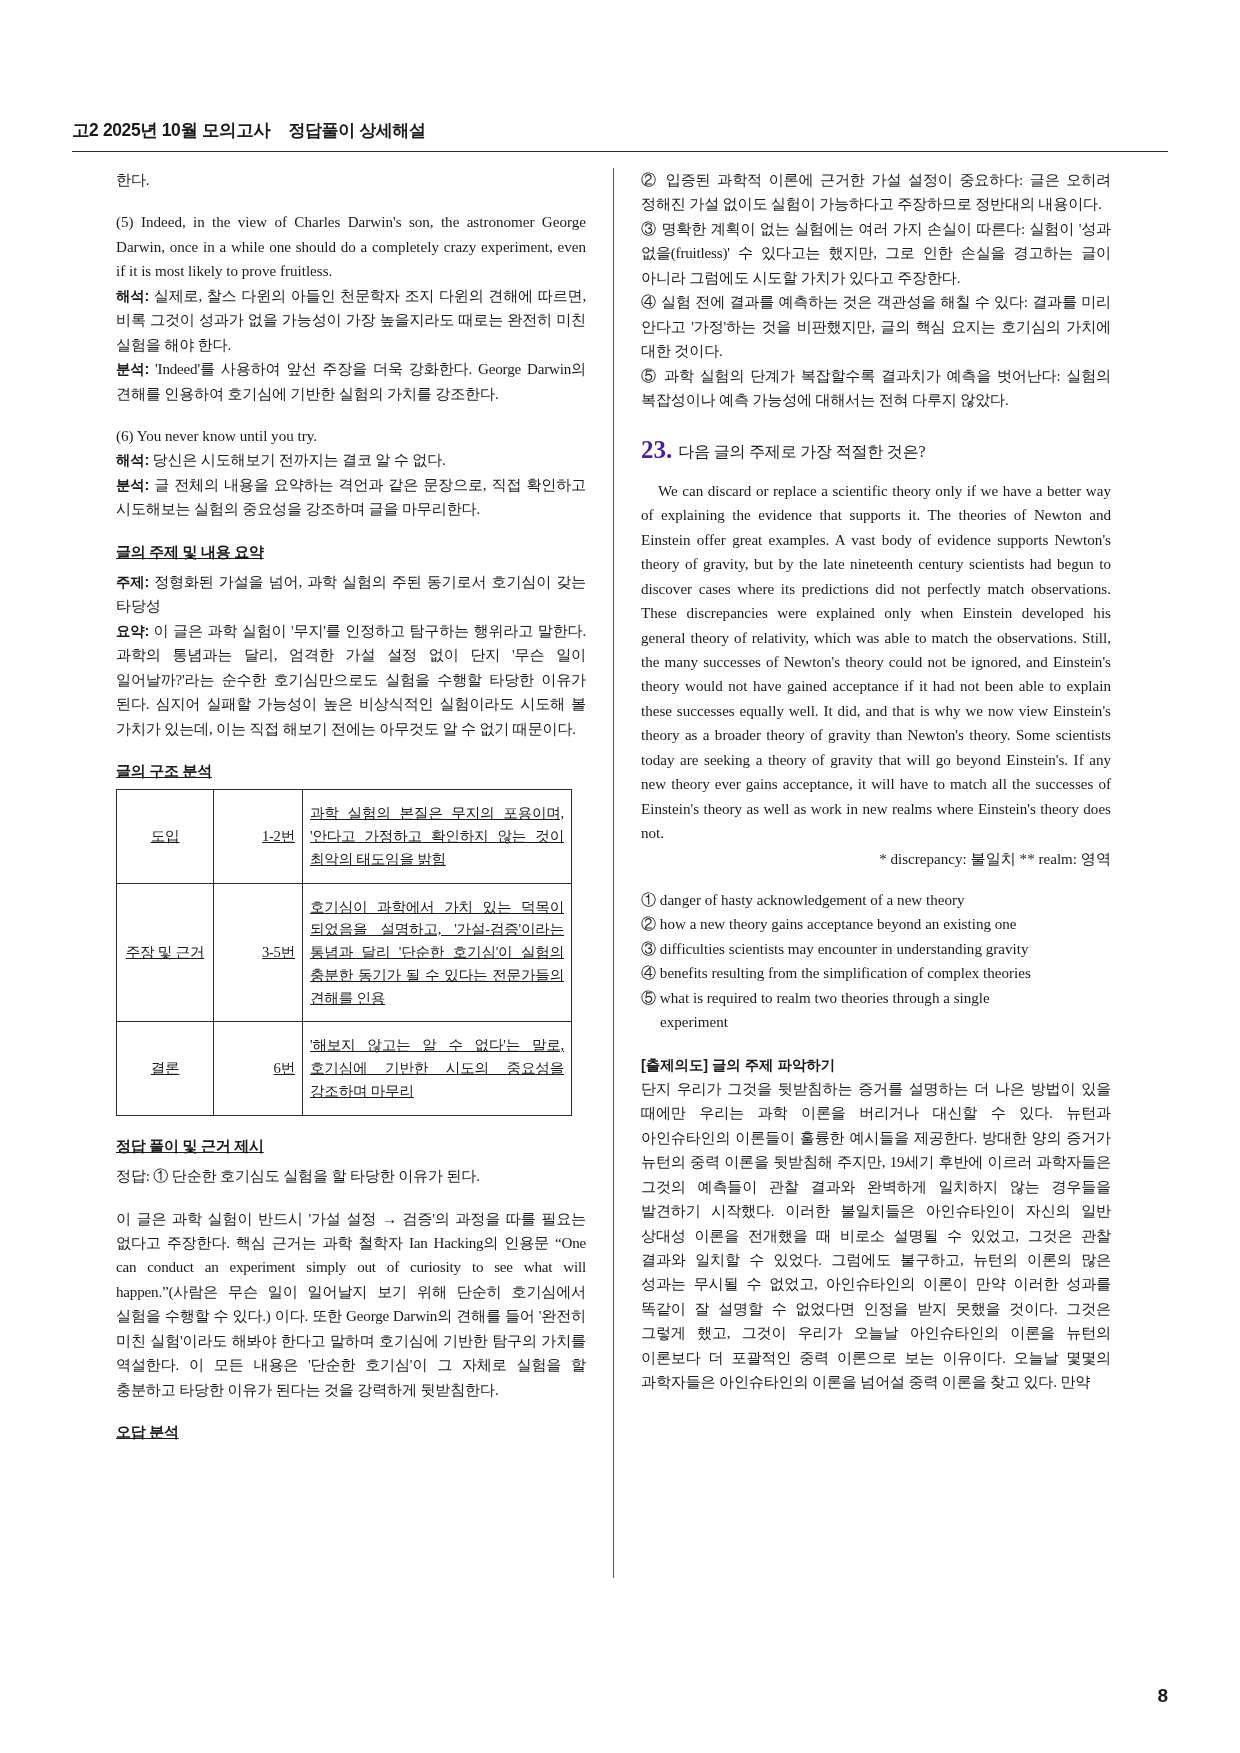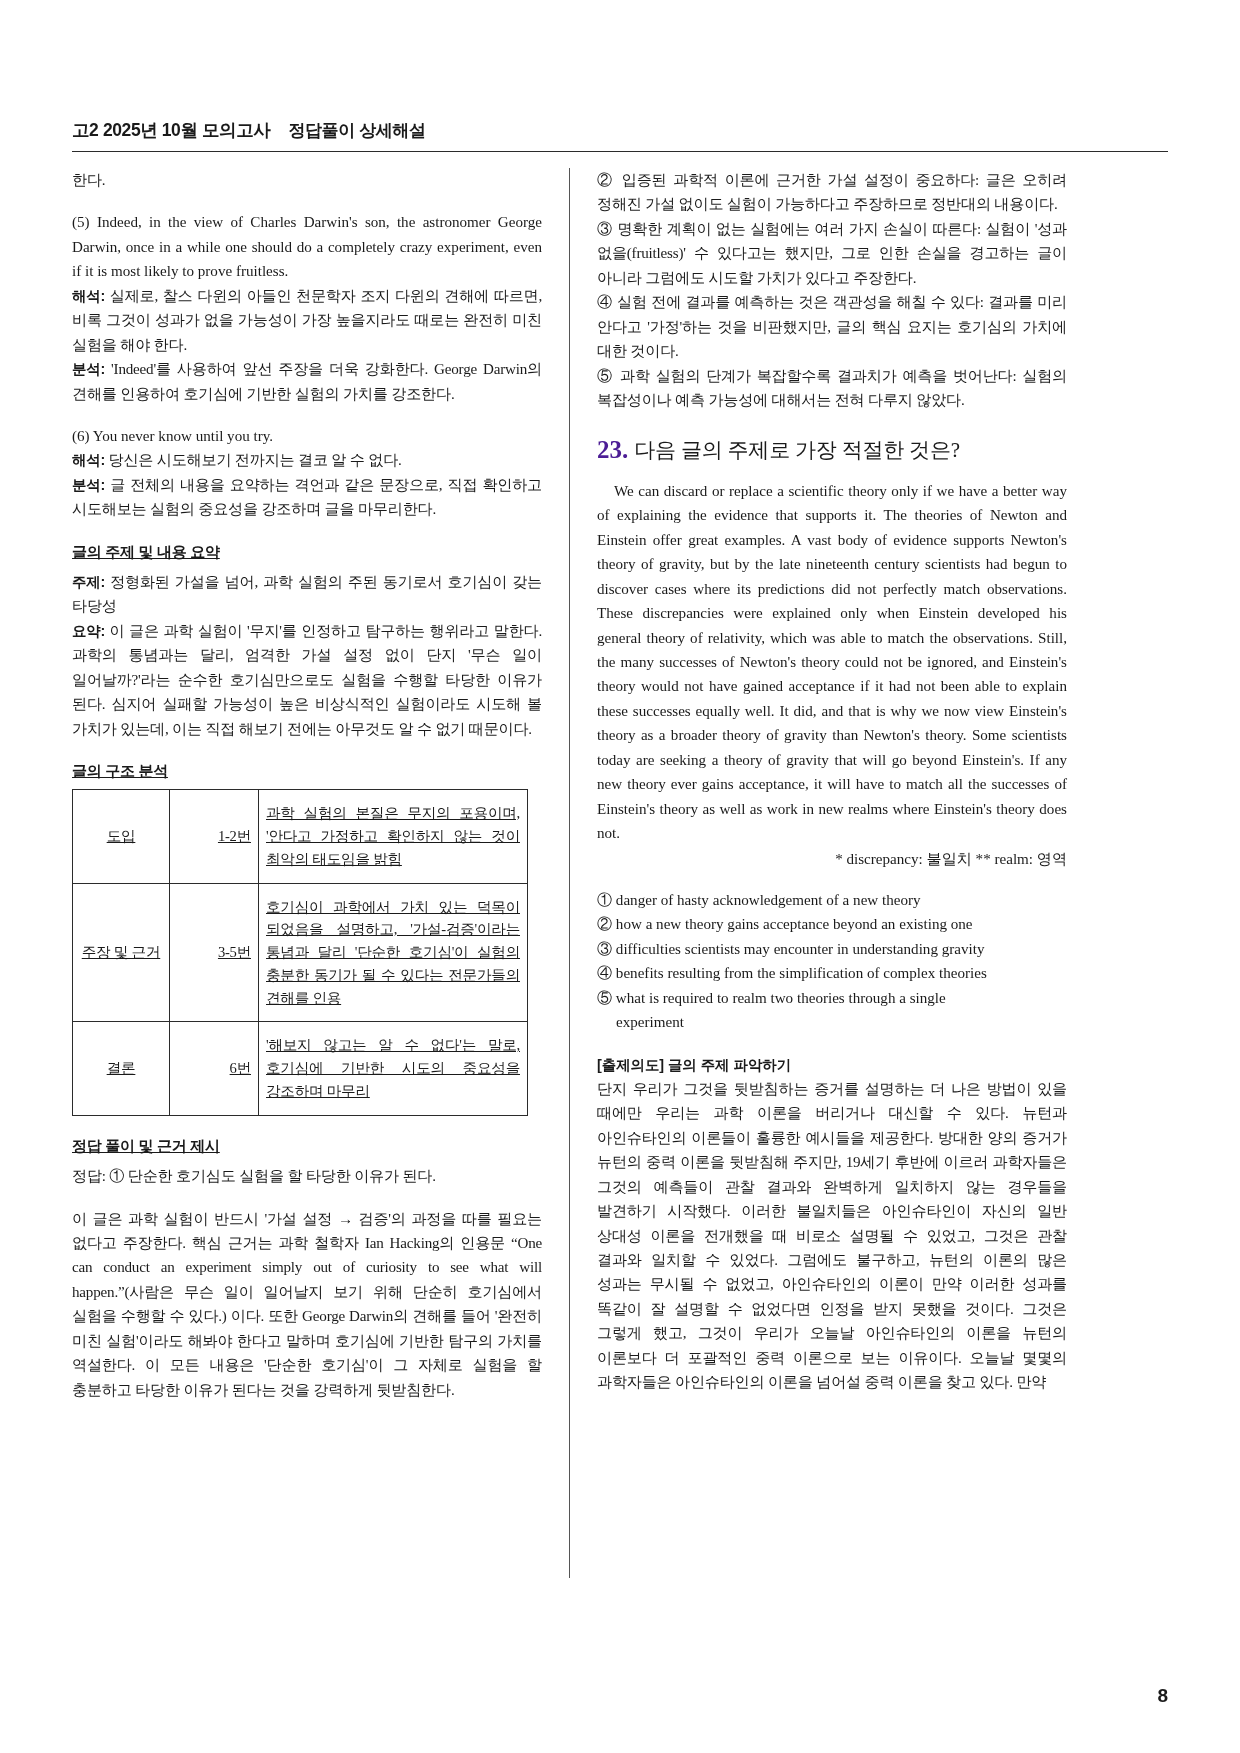--- a/index.html
+++ b/index.html
@@ -39,20 +39,21 @@
   .rule {
     border-bottom: 1.6px solid #2b2b2b;
     margin-bottom: 16px;
   }
 
   
   .cols {
     display: flex;
     gap: 0;
     height: 1410px;
+    margin-left: 44px;
   }
   .col {
     width: 470px;
     font-size: 15.1px;
     line-height: 1.62;
     text-align: justify;
     text-justify: inter-word;
     word-break: keep-all;
   }
   .col.left  { padding-right: 27px; }
@@ -95,21 +96,21 @@
 
   
   .qnum {
     font-family: "Liberation Serif","DejaVu Serif",serif;
     font-weight: bold;
     font-size: 25px;
     color: #4c1d95;
     margin-right: 6px;
     vertical-align: -1px;
   }
-  .qstem { font-size: 21px; }
+  .qstem { font-size: 16px; }
   .qhead { margin-bottom: 8px; }
   .passage { text-indent: 17px; text-align: justify; }
   .srcnote { text-align: right; margin-top: 2px; }
   .choices { margin-top: 16px; }
   .choices .ch { text-align: left; text-indent: 0; padding-left: 19px; text-indent: -19px; }
   .cont-indent { padding-left: 19px; }
 
   .pagenum {
     position: absolute;
     right: 72px;
@@ -182,20 +183,21 @@
 
       <div class="sec-head">정답 풀이 및 근거 제시</div>
       <p class="kr"><span>정답:</span> <span>① 단순한 호기심도 실험을 할 타당한 이유가 된다.</span></p>
 
       <div class="gap"></div>
 
       <p class="kr">이 글은 과학 실험이 반드시 '가설 설정 → 검증'의 과정을 따를 필요는 없다고 주장한다. 핵심 근거는 과학 철학자 Ian Hacking의 인용문 “One can conduct an experiment simply out of curiosity to see what will happen.”(사람은 무슨 일이 일어날지 보기 위해 단순히 호기심에서 실험을 수행할 수 있다.) 이다. 또한 George Darwin의 견해를 들어 '완전히 미친 실험'이라도 해봐야 한다고 말하며 호기심에 기반한 탐구의 가치를 역설한다. 이 모든 내용은 '단순한 호기심'이 그 자체로 실험을 할 충분하고 타당한 이유가 된다는 것을 강력하게 뒷받침한다.</p>
 
       <div class="gap"></div>
 
+      <div class="sec-head">오답 분석</div>
     </div>
 
     <div class="col right">
 
       <p class="kr">② 입증된 과학적 이론에 근거한 가설 설정이 중요하다: 글은 오히려 정해진 가설 없이도 실험이 가능하다고 주장하므로 정반대의 내용이다.</p>
       <p class="kr">③ 명확한 계획이 없는 실험에는 여러 가지 손실이 따른다: 실험이 '성과 없을(fruitless)' 수 있다고는 했지만, 그로 인한 손실을 경고하는 글이 아니라 그럼에도 시도할 가치가 있다고 주장한다.</p>
       <p class="kr">④ 실험 전에 결과를 예측하는 것은 객관성을 해칠 수 있다: 결과를 미리 안다고 '가정'하는 것을 비판했지만, 글의 핵심 요지는 호기심의 가치에 대한 것이다.</p>
       <p class="kr">⑤ 과학 실험의 단계가 복잡할수록 결과치가 예측을 벗어난다: 실험의 복잡성이나 예측 가능성에 대해서는 전혀 다루지 않았다.</p>
 
       <div class="gap"></div>

